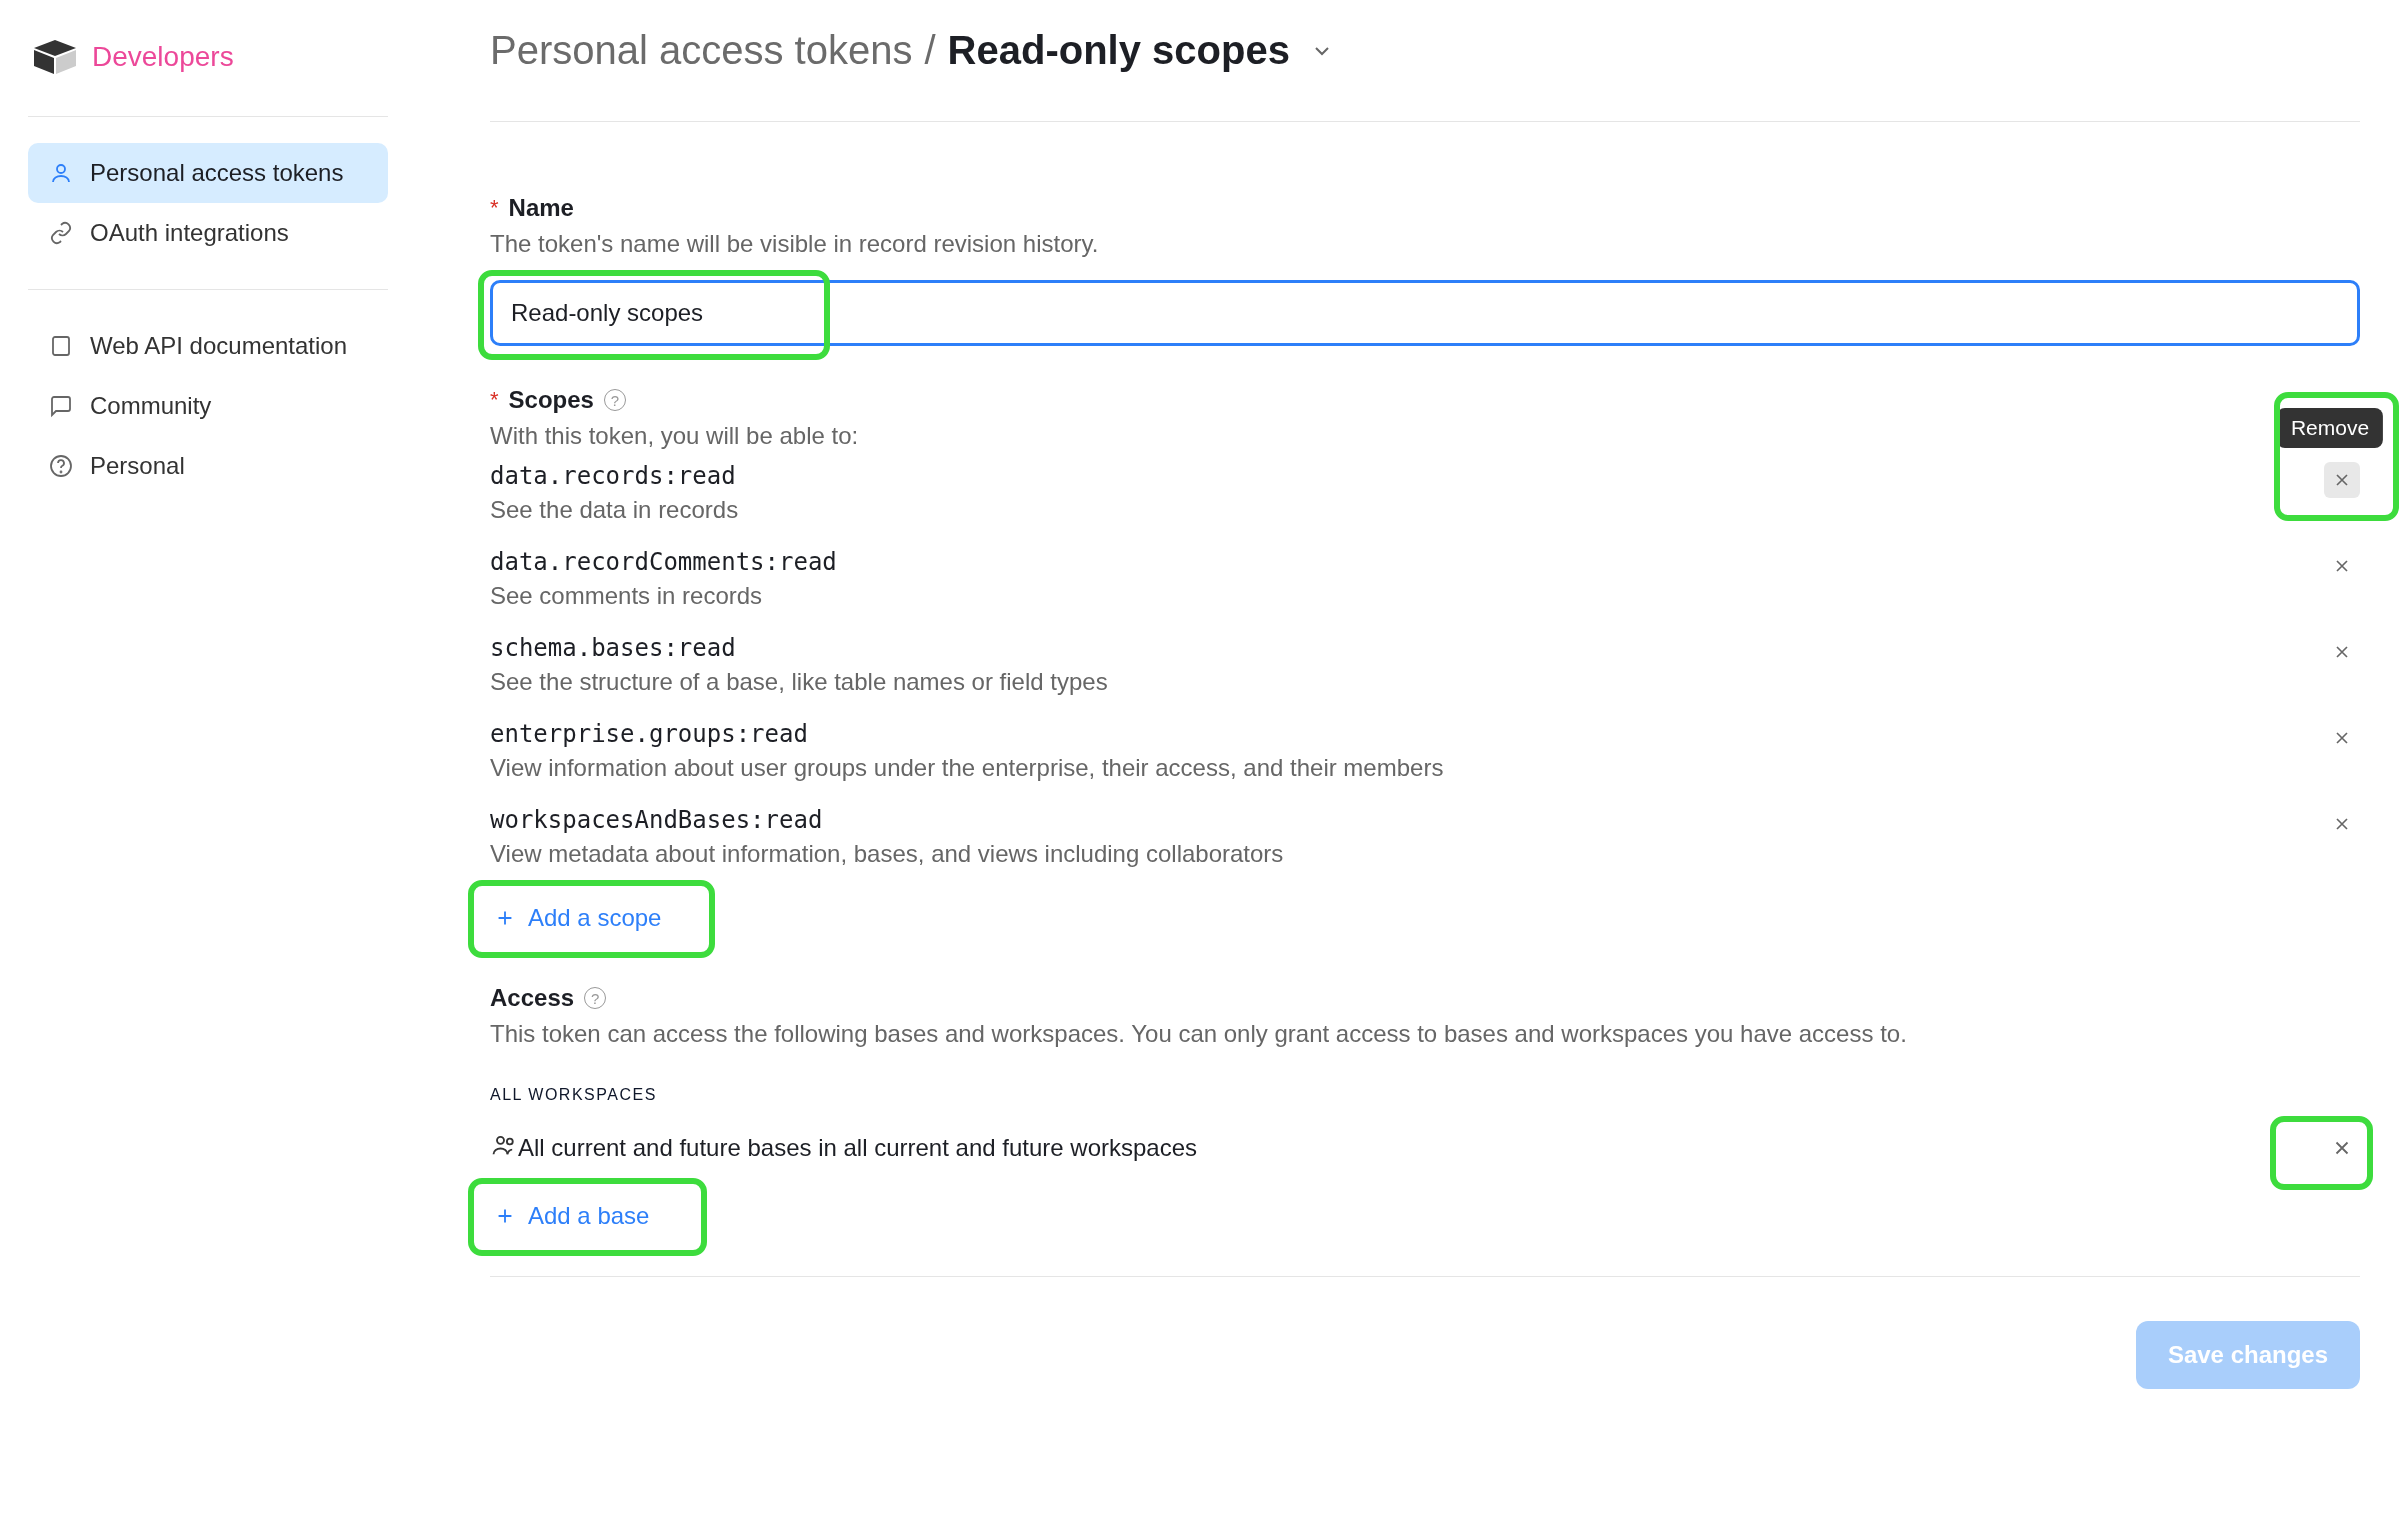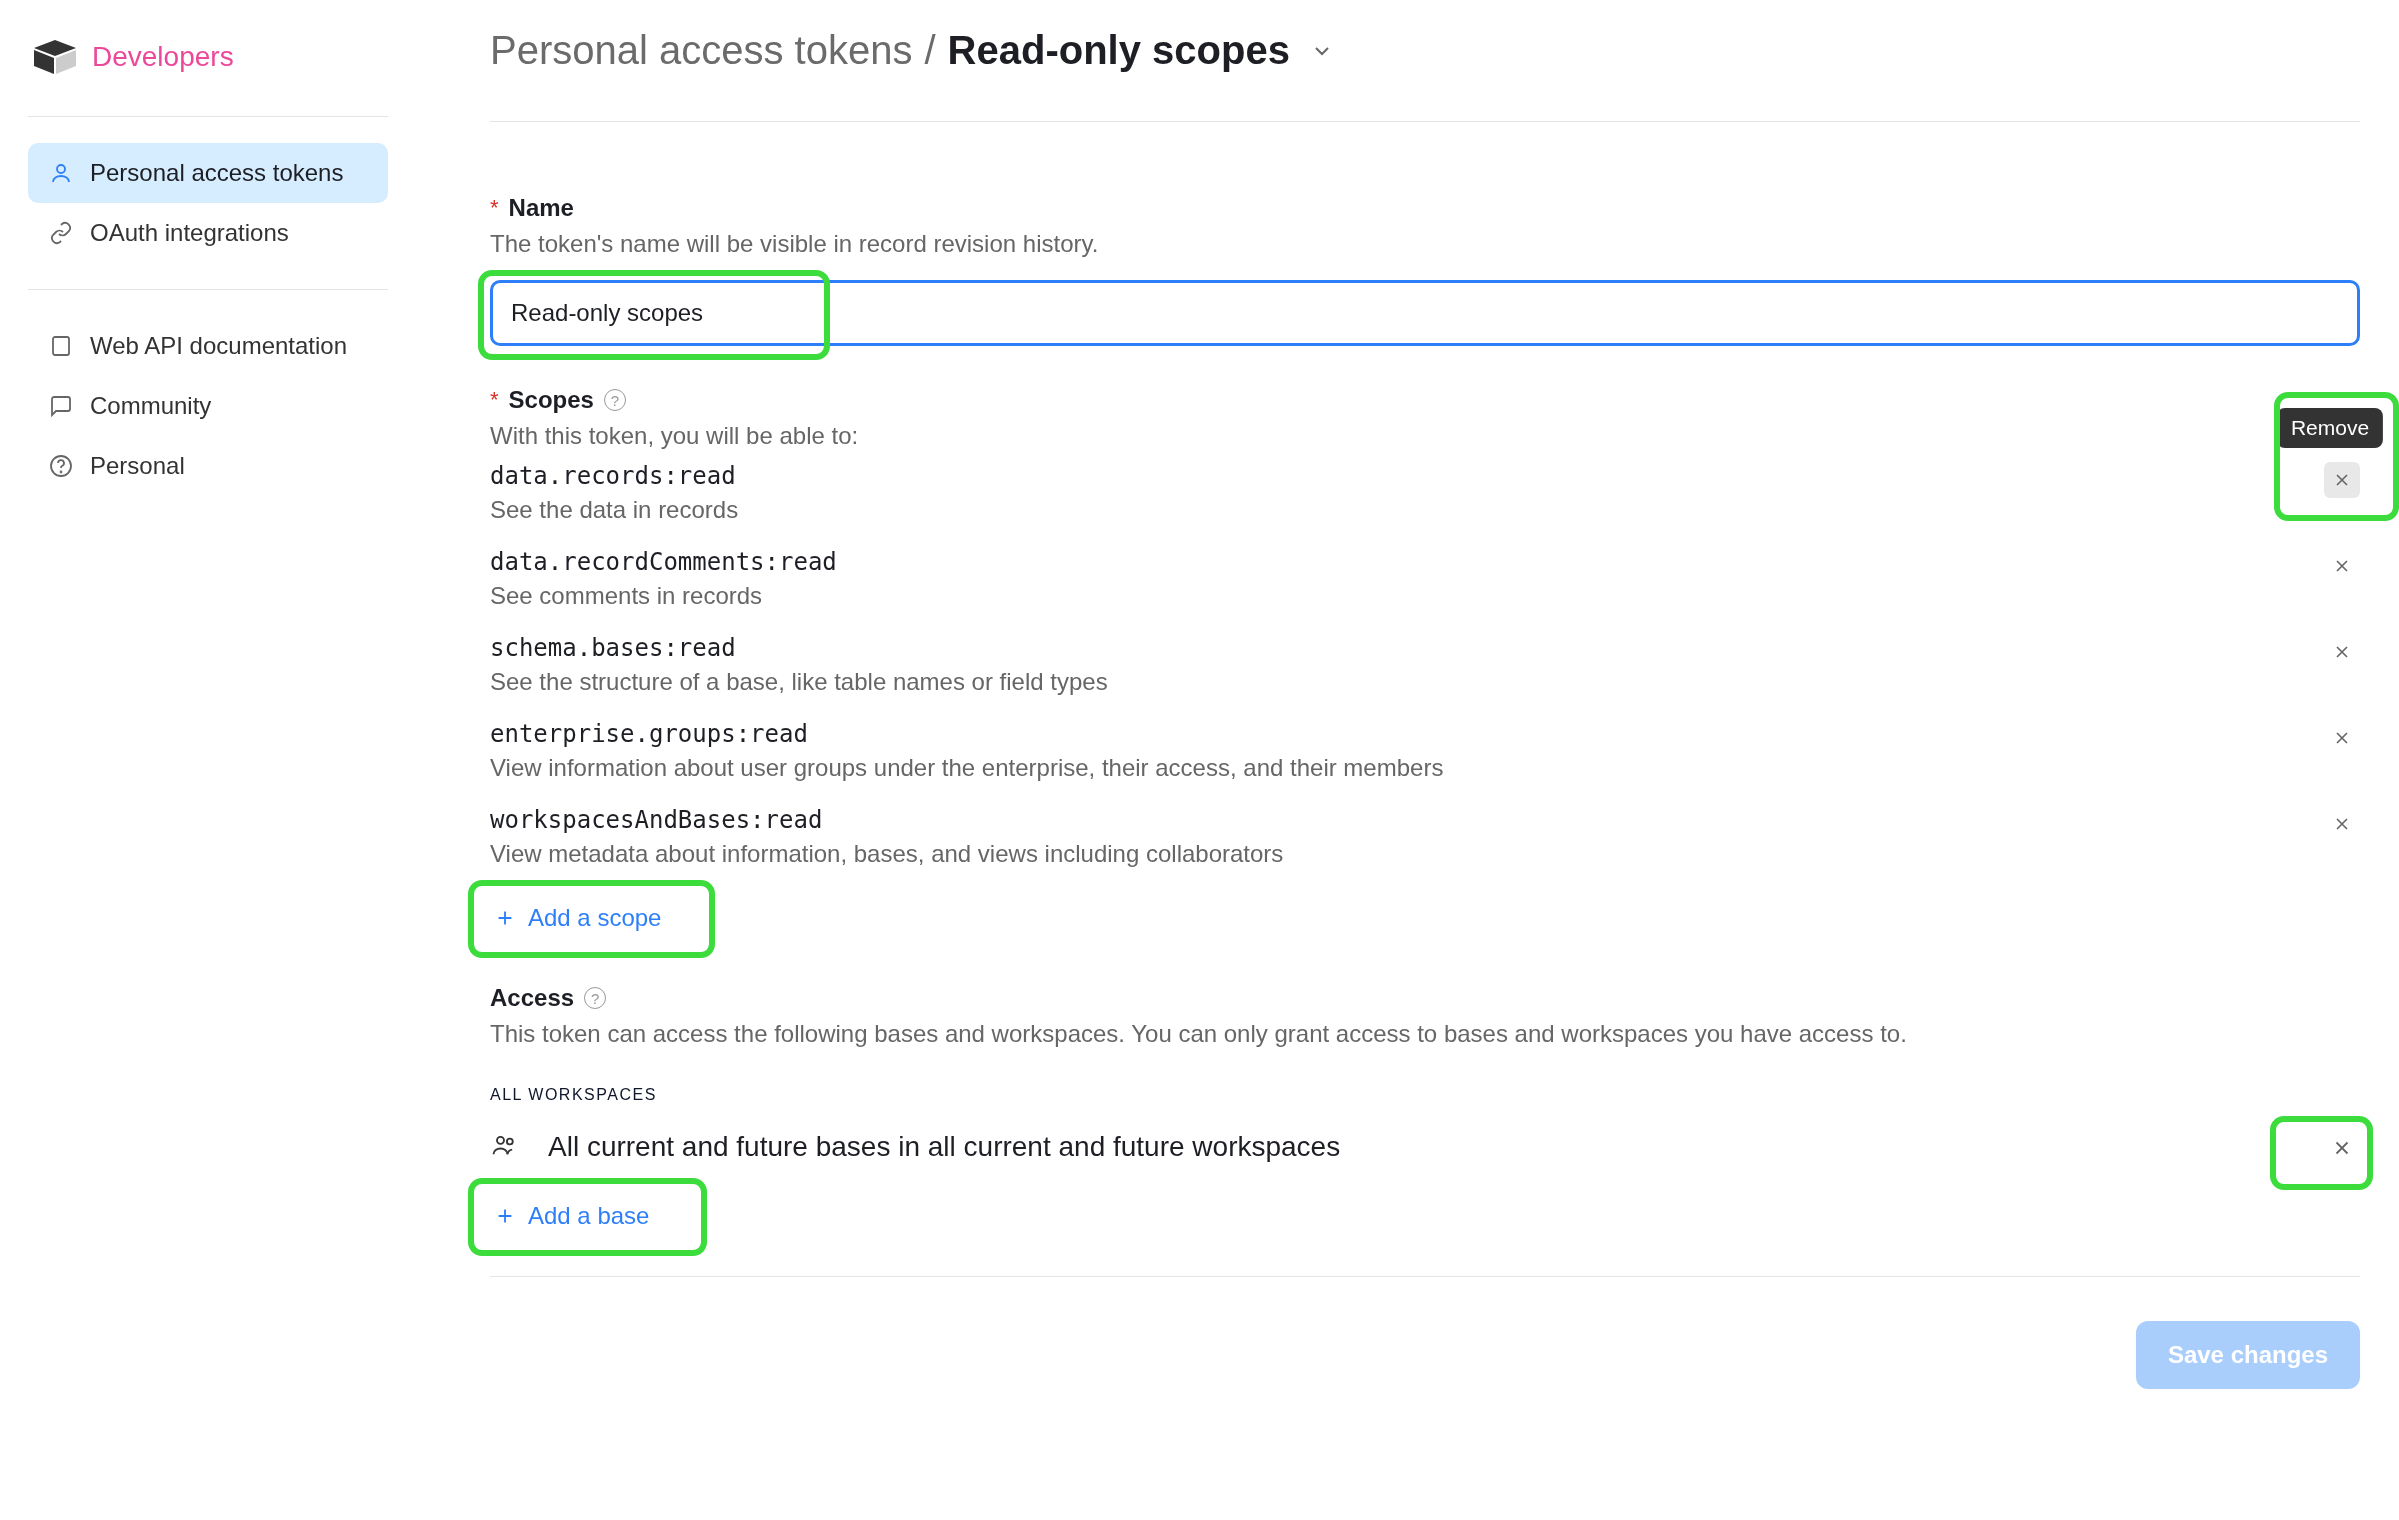--- a/index.html
+++ b/index.html
@@ -170,21 +170,21 @@
   font-size: 16px;
   margin-top: 38px;
   margin-bottom: 18px;
 }
 .access-row {
   display: flex;
   align-items: center;
   justify-content: space-between;
   padding: 8px 0;
 }
-.access-left { display: flex; gap: 30px; font-size: 28px; }
+.access-left { display: flex; align-items: center; gap: 0; font-size: 24px; }
 .footer {
   display: flex;
   justify-content: flex-end;
   padding: 44px 0;
 }
 .save-btn {
   background: #a9cefb;
   color: #fff;
   font-size: 24px;
   font-weight: 600;

